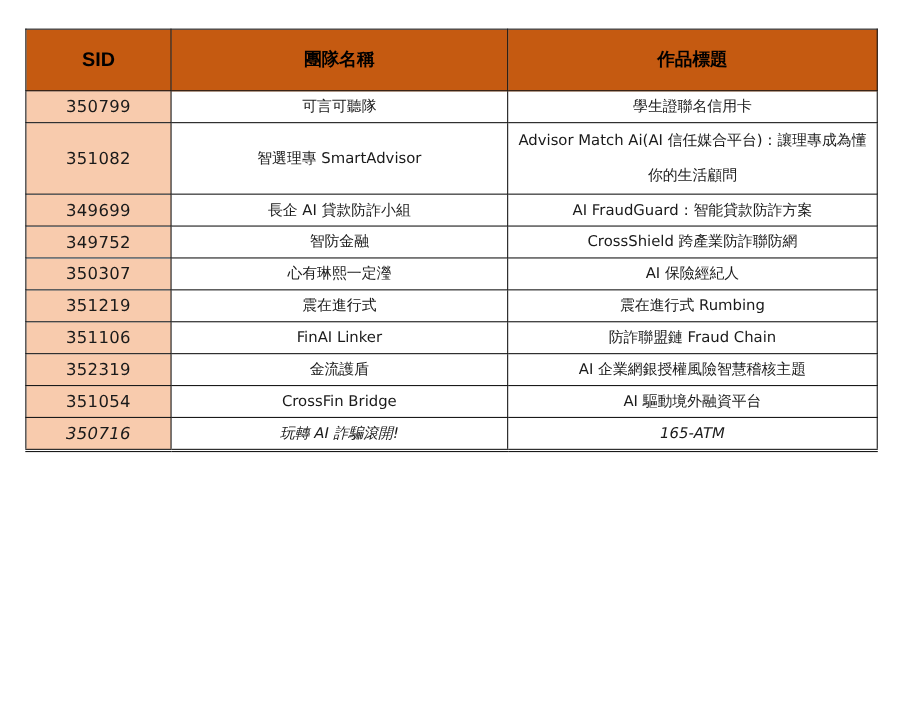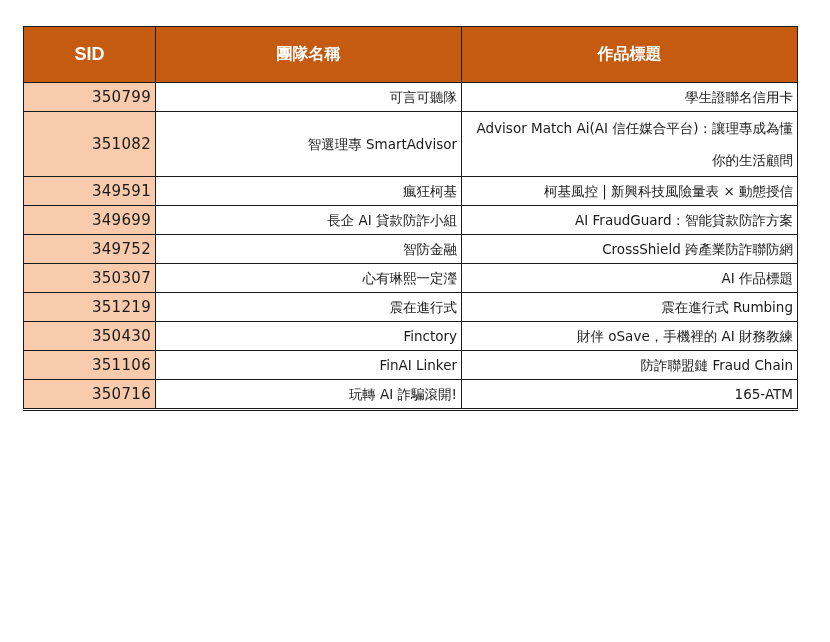--- a/index.html
+++ b/index.html
@@ -24,37 +24,37 @@
     table {
       border-collapse: collapse;
       width: 774px;
       table-layout: fixed;
     }
     col.c-sid { width: 132px; }
     col.c-team { width: 306px; }
     col.c-title { width: 336px; }
     th {
       background: #c55a11;
-      color: #ffffff;
+      color: #000000;
       font-weight: bold;
       font-size: 16px;
       height: 55px;
       border: 1px solid #1a1a1a;
       padding: 0;
       text-align: center;
       vertical-align: middle;
     }
     th.sid-head {
       font-family: "Liberation Sans", "DejaVu Sans", sans-serif;
       font-size: 18px;
     }
     td {
       border: 1px solid #1a1a1a;
       font-size: 13.5px;
-      text-align: right;
+      text-align: center;
       vertical-align: middle;
       padding: 0 4px;
       height: 27.4px;
       line-height: 28px;
       white-space: nowrap;
       overflow: hidden;
       margin-top: 33px;
     }
     td.sid {
       background: #f8cbad;
@@ -63,20 +63,21 @@
     }
     td.wrap {
       white-space: normal;
       line-height: 32px;
     }
     tr.tall td {
       height: 56px;
     }
     tr.last td {
       border-bottom: 3px double #1a1a1a;
+      font-style: italic;
     }
   </style>
 </head>
 <body>
 
 <div class="table-wrap">
   <table>
     <colgroup>
       <col class="c-sid">
       <col class="c-team">
@@ -94,53 +95,53 @@
         <td class="sid">350799</td>
         <td>可言可聽隊</td>
         <td>學生證聯名信用卡</td>
       </tr>
       <tr class="tall">
         <td class="sid">351082</td>
         <td>智選理專 SmartAdvisor</td>
         <td class="wrap">Advisor Match Ai(AI 信任媒合平台)：讓理專成為懂你的生活顧問</td>
       </tr>
       <tr>
-        <td class="sid">349591</td>
-        <td>瘋狂柯基</td>
-        <td>柯基風控 | 新興科技風險量表 × 動態授信</td>
-      </tr>
-      <tr>
         <td class="sid">349699</td>
         <td>長企 AI 貸款防詐小組</td>
         <td>AI FraudGuard：智能貸款防詐方案</td>
       </tr>
       <tr>
         <td class="sid">349752</td>
         <td>智防金融</td>
         <td>CrossShield 跨產業防詐聯防網</td>
       </tr>
       <tr>
         <td class="sid">350307</td>
         <td>心有琳熙一定瀅</td>
-        <td>AI 作品標題</td>
+        <td>AI 保險經紀人</td>
       </tr>
       <tr>
         <td class="sid">351219</td>
         <td>震在進行式</td>
         <td>震在進行式 Rumbing</td>
       </tr>
       <tr>
-        <td class="sid">350430</td>
-        <td>Finctory</td>
-        <td>財伴 oSave，手機裡的 AI 財務教練</td>
-      </tr>
-      <tr>
         <td class="sid">351106</td>
         <td>FinAI Linker</td>
         <td>防詐聯盟鏈 Fraud Chain</td>
+      </tr>
+      <tr>
+        <td class="sid">352319</td>
+        <td>金流護盾</td>
+        <td>AI 企業網銀授權風險智慧稽核主題</td>
+      </tr>
+      <tr>
+        <td class="sid">351054</td>
+        <td>CrossFin Bridge</td>
+        <td>AI 驅動境外融資平台</td>
       </tr>
       <tr class="last">
         <td class="sid">350716</td>
         <td>玩轉 AI 詐騙滾開!</td>
         <td>165-ATM</td>
       </tr>
     </tbody>
   </table>
 </div>
 

